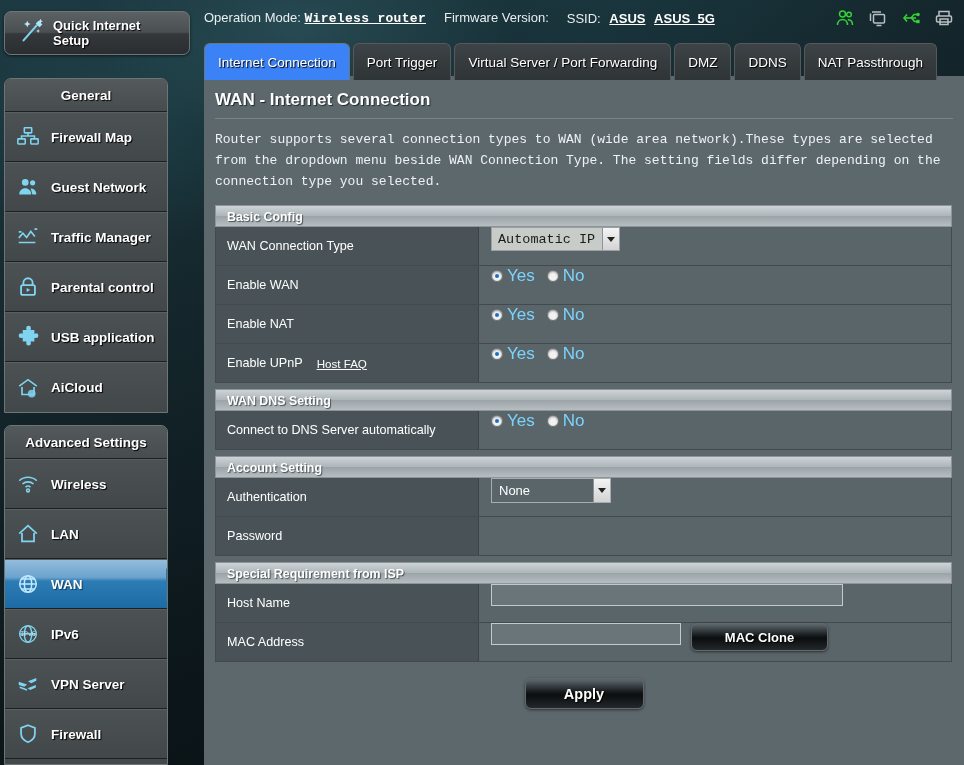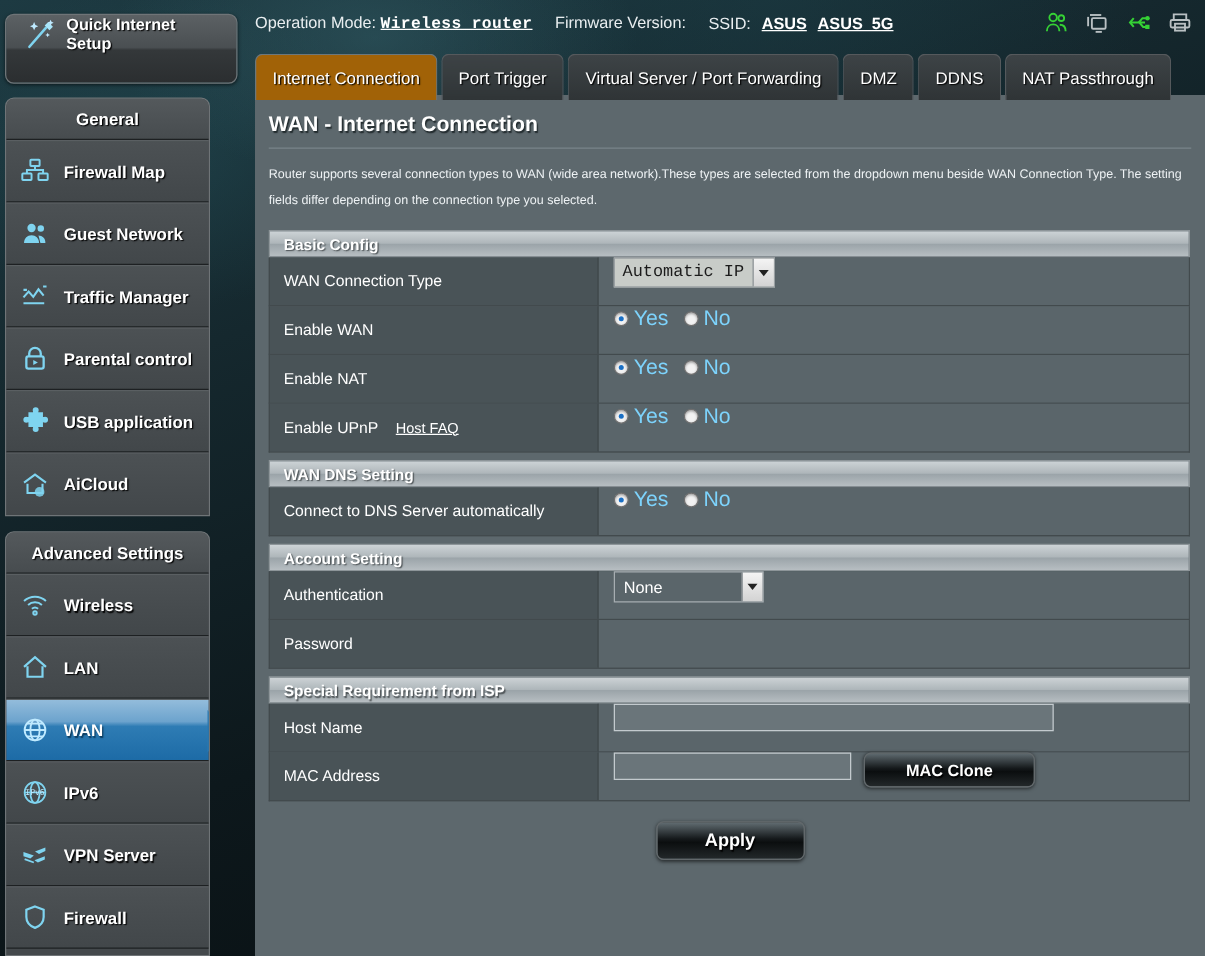--- a/index.html
+++ b/index.html
@@ -52,26 +52,26 @@
   }
   #topicons {
     position: absolute; right: 10px; top: 0; height: 36px;
     display: flex; align-items: center; gap: 13px;
   }
   #topicons .ic { width: 20px; height: 20px; display: block; }
 
   
   #qis {
     position: absolute; left: 4px; top: 11px;
-    width: 186px; height: 56px;
+    width: 186px; height: 44px;
     border-radius: 7px;
     background: linear-gradient(180deg, #5c6164 0%, #4a4f52 48%, #34383a 52%, #2b2e30 100%);
     border: 1px solid #6f7477;
     box-shadow: 0 1px 3px rgba(0,0,0,.6);
-    display: flex; 
+    display: flex; align-items: center;
     cursor: pointer;
   }
   #qis .wand { width: 42px; margin-left: 6px; flex: 0 0 42px; text-align: center; }
   #qis .lbl {
     color: #fff; font-weight: bold; font-size: 13px; line-height: 15px;
     text-shadow: 1px 1px 1px #000;
   }
 
   
   .panel {
@@ -128,42 +128,43 @@
     padding: 0 13px;
     margin-right: 3px;
     border-radius: 6px 6px 0 0;
     color: #ffffff; font-size: 13.5px;
     background: linear-gradient(180deg, #3d4346 0%, #2f3436 100%);
     border: 1px solid #55595c; border-bottom: none;
     cursor: pointer; white-space: nowrap;
     text-shadow: 1px 1px 1px #000;
   }
   .tab.active {
-    background: #a16207;
+    background: #3b82f6;
     border-color: #6c777c;
     color: #ffffff;
   }
 
   
   #content {
     position: absolute; left: 204px; top: 76px;
     width: 760px; height: 689px;
     background: #5d686d;
     z-index: 4;
     padding: 14px 11px 0 11px;
   }
   #page-title {
     color: #ffffff; font-size: 17px; font-weight: bold;
     text-shadow: 1px 1px 1px #20292c;
     padding-bottom: 8px;
   }
   #title-rule { height: 1px; background: #79848a; margin-bottom: 10px; }
   #intro {
-    color: #eef2f4; font-size: 10px; line-height: 21px;
+    color: #eef2f4; font-size: 13px; line-height: 21px;
     padding-bottom: 13px;
+    font-family: Liberation Mono, monospace;
   }
 
   .sect { width: 737px; margin-bottom: 6px; }
   .sect-head {
     height: 22px; line-height: 22px;
     padding-left: 11px;
     color: #ffffff; font-size: 12.4px; font-weight: bold;
     background: linear-gradient(180deg, #cdd3d6 0%, #aeb6ba 48%, #9ba4a9 52%, #b7bec2 100%);
     text-shadow: 1px 1px 1px #4a5053;
     border: 1px solid #8d9599;

